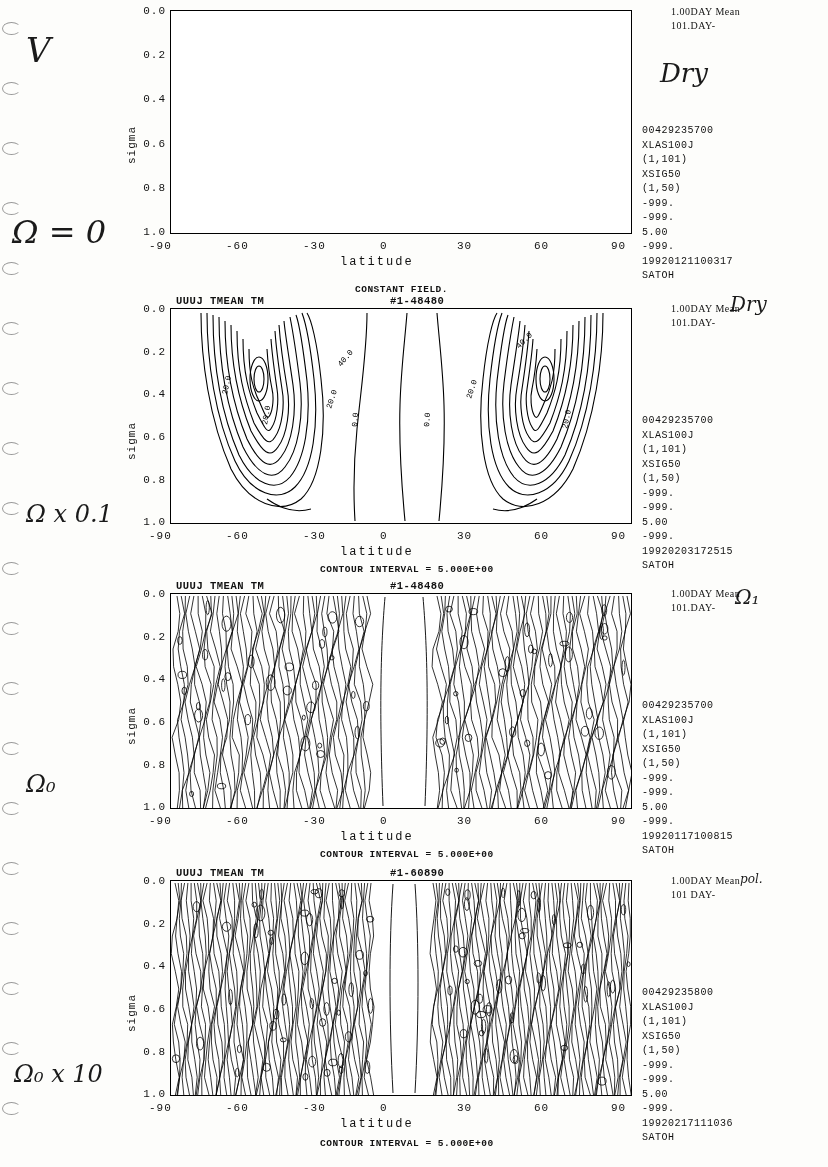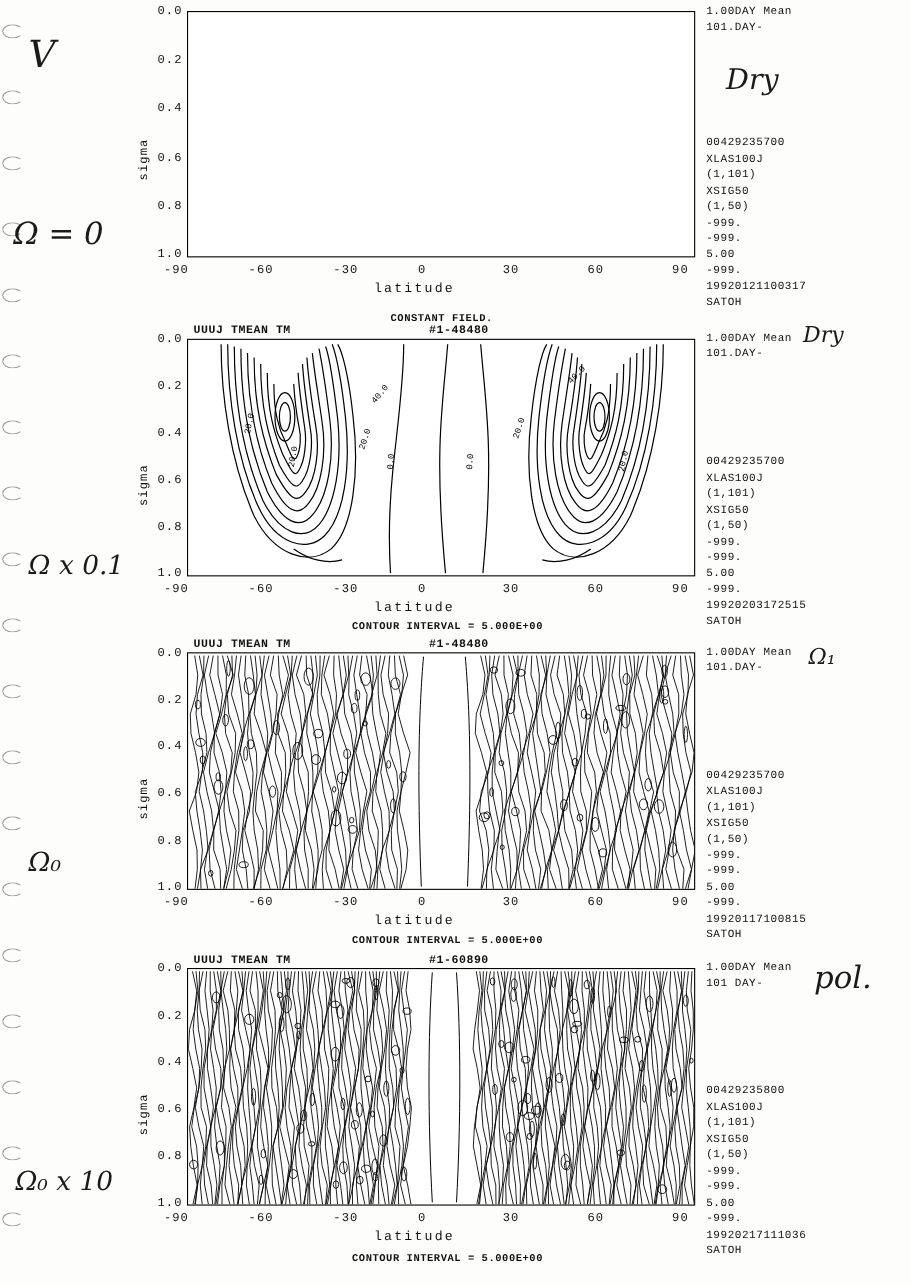--- a/index.html
+++ b/index.html
@@ -114,22 +114,23 @@
     line-height: 14.5px;
     letter-spacing: 0.5px;
     font-family: "Liberation Mono", monospace;
     white-space: pre;
   }
   .sidetop {
     position: absolute;
     font-size: 10px;
     line-height: 14px;
     letter-spacing: 0.5px;
-    font-family: Liberation Mono, monospace;
+    font-family: Liberation Serif, serif;
     white-space: pre;
+    margin-left: 29px;
   }
   svg.contours {
     position: absolute;
     left: 0;
     top: 0;
   }
   .clabel {
     font-family: "Liberation Mono", monospace;
     font-size: 8px;
     fill: #000;
@@ -157,28 +158,28 @@
       <div class="hole" style="top: 802px;"></div>
       <div class="hole" style="top: 862px;"></div>
       <div class="hole" style="top: 922px;"></div>
       <div class="hole" style="top: 982px;"></div>
       <div class="hole" style="top: 1042px;"></div>
       <div class="hole" style="top: 1102px;"></div>
     </div>
 
   <div id="handwriting-layer">
       <div class="hand" style="left: 26px; top: 30px; font-size: 34px;">V</div>
-      <div class="hand" style="left: 12px; top: 196px; font-size: 28px;">Ω = 0</div>
+      <div class="hand" style="left: 12px; top: 213px; font-size: 32px;">Ω = 0</div>
       <div class="hand" style="left: 26px; top: 500px; font-size: 24px;">Ω x 0.1</div>
       <div class="hand" style="left: 26px; top: 770px; font-size: 24px;">Ω₀</div>
       <div class="hand" style="left: 14px; top: 1060px; font-size: 24px;">Ω₀ x 10</div>
       <div class="hand" style="left: 660px; top: 58px; font-size: 26px;">Dry</div>
       <div class="hand" style="left: 730px; top: 292px; font-size: 20px;">Dry</div>
       <div class="hand" style="left: 735px; top: 585px; font-size: 20px;">Ω₁</div>
-      <div class="hand" style="left: 740px; top: 872px; font-size: 28px;">pol.</div>
+      <div class="hand" style="left: 740px; top: 872px; font-size: 12px;">pol.</div>
     </div>
 
   <div class="panel" style="top:0px;">
     <div class="plotbox" style="left:170px; top:10px; width:462px; height:224px;">
     </div>
     <div class="ylabel" style="left:126px; top:164px;">sigma</div>
     <div class="ytick" style="left:126px; top:5px;">0.0</div>
     <div class="ytick" style="left:126px; top:49px;">0.2</div>
     <div class="ytick" style="left:126px; top:93px;">0.4</div>
     <div class="ytick" style="left:126px; top:138px;">0.6</div>

